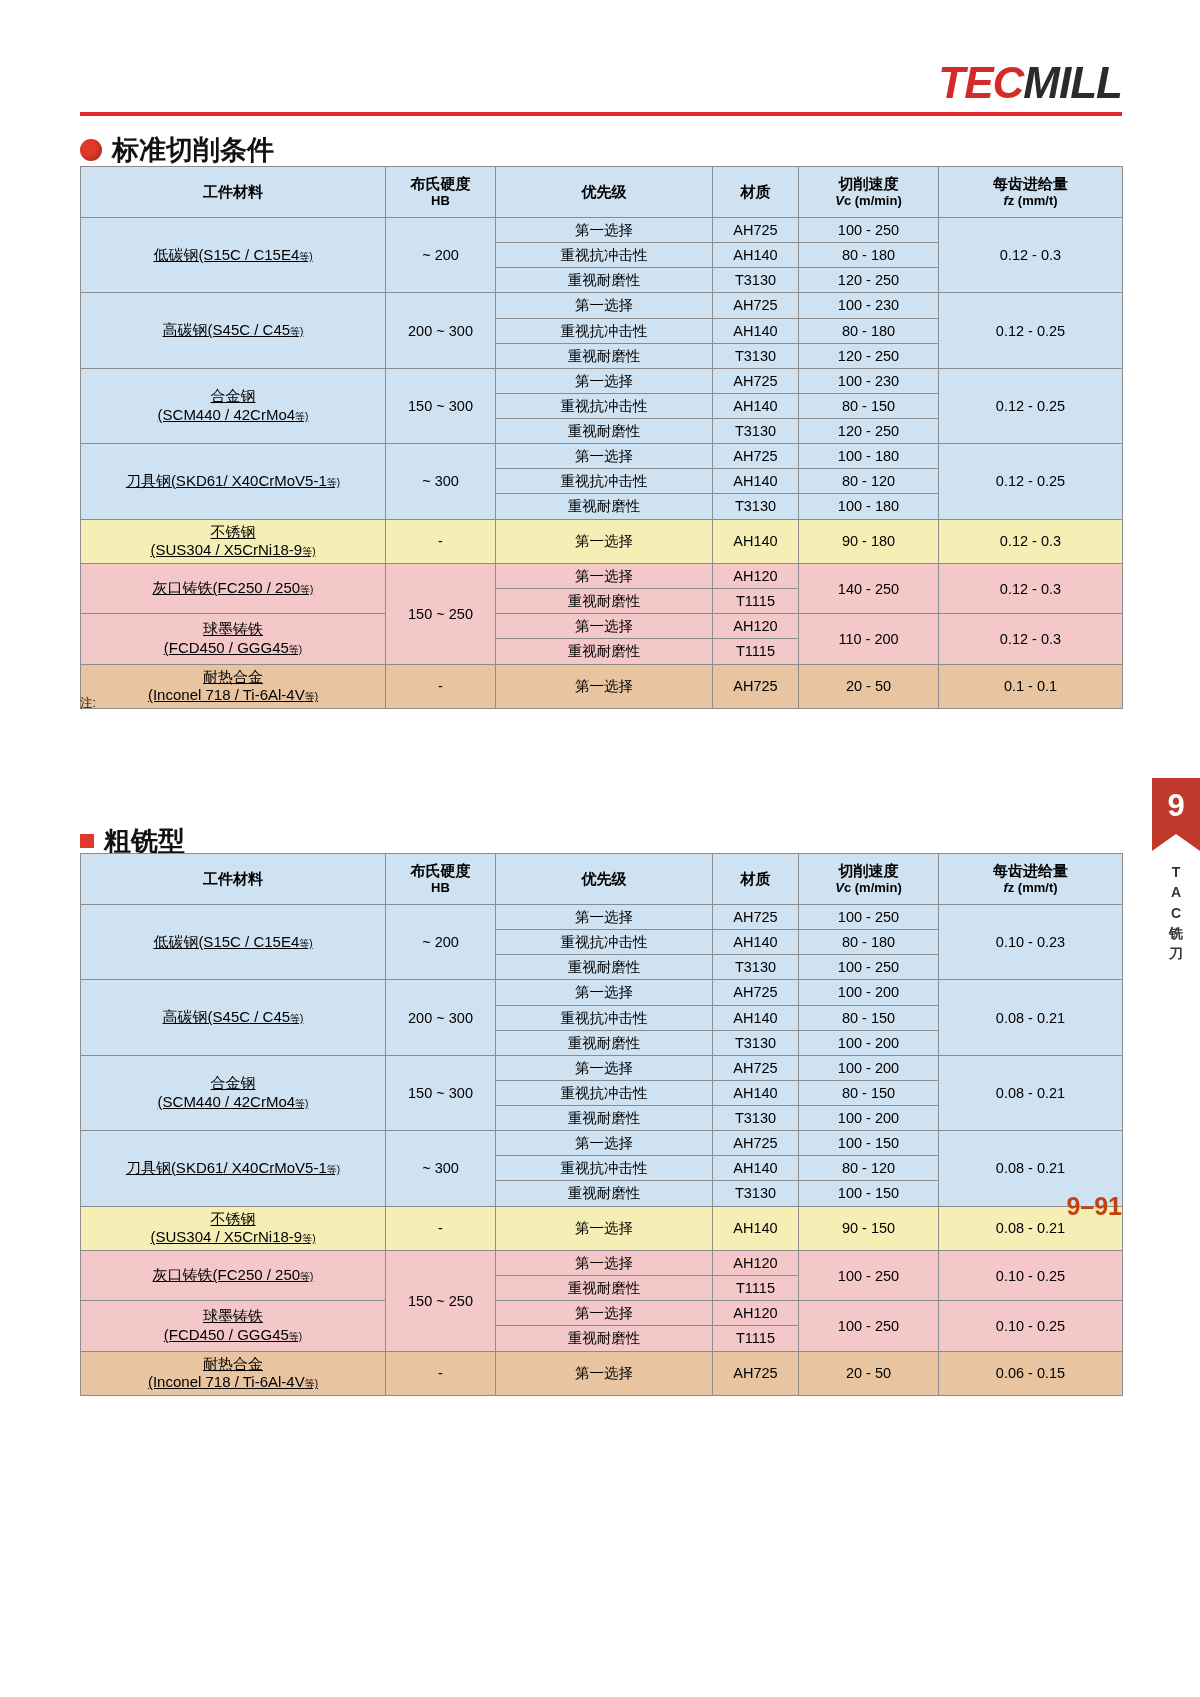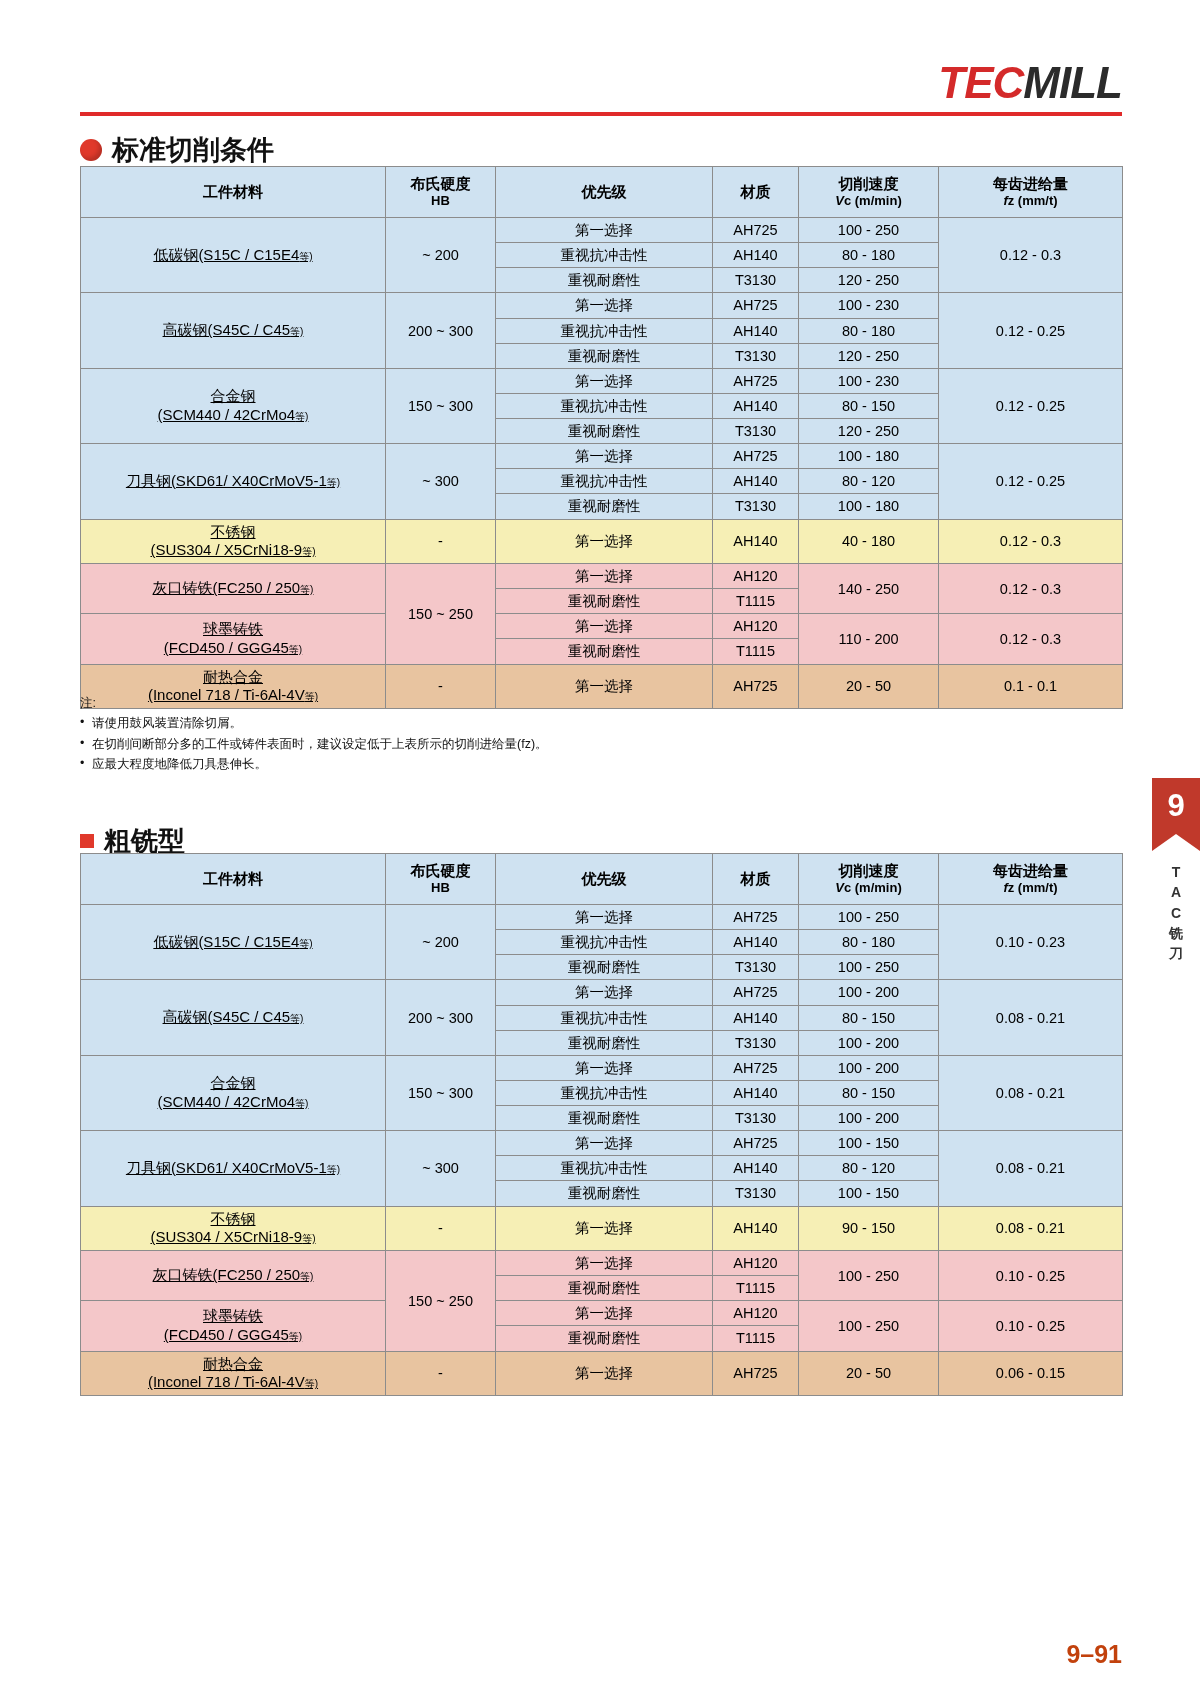--- a/index.html
+++ b/index.html
@@ -4,21 +4,21 @@
 <style>
   html,body{margin:0;padding:0;}
   body{
     width:1200px;height:1697px;
     background:#ffffff;
     font-family:"Liberation Sans","DejaVu Sans",sans-serif;
     color:#000;
     position:relative;
     overflow:hidden;
   }
-  .page{position:relative;width:1200px;height:1697px;}
+  .page{position:relative;width:1200px;height:1249px;}
 
   
   .brand{
     position:absolute;top:58px;right:78px;
     font-family:"Liberation Sans",sans-serif;
     font-size:44px;font-weight:bold;letter-spacing:-1px;
     color:#2b2b2b;font-style:italic;
   }
   .brand .red{color:#d42a2a;}
   .rule{
@@ -237,21 +237,21 @@
           <td>100 - 180</td>
         </tr>
         <tr class="g-yellow">
           <td class="mat" rowspan="1">
             <div>不锈钢</div>
             <div>(SUS304 / X5CrNi18-9<span class="small">等)</span></div>
           </td>
           <td class="bold" rowspan="1">-</td>
           <td>第一选择</td>
           <td>AH140</td>
-          <td>40 - 180</td>
+          <td>90 - 180</td>
           <td rowspan="1">0.12 - 0.3</td>
         </tr>
         <tr class="g-pink">
           <td class="mat" rowspan="2">
             <div>灰口铸铁(FC250 / 250<span class="small">等)</span></div>
           </td>
           <td class="bold" rowspan="4">150 ~ 250</td>
           <td>第一选择</td>
           <td>AH120</td>
           <td rowspan="2">140 - 250</td>
@@ -285,25 +285,20 @@
           <td>AH725</td>
           <td>20 - 50</td>
           <td rowspan="1">0.1 - 0.1</td>
         </tr>
       </tbody>
     </table>
 
   <div class="notes" style="left:80px;top:694px;width:1042px;">
     <div class="nt-title">注:</div>
     <div style="display:flex;gap:30px;">
-      <ul style="width:480px;">
-        <li>请使用鼓风装置清除切屑。</li>
-        <li>在切削间断部分多的工件或铸件表面时，建议设定低于上表所示的切削进给量(fz)。</li>
-        <li>应最大程度地降低刀具悬伸长。</li>
-      </ul>
     </div>
   </div>
 
   <div class="sec-title" style="left:80px;top:823px;">
     <span class="sq-red"></span>
     <span>粗铣型</span>
   </div>
 
   <table class="ct" id="tbl2" style="left:80px;top:853px;width:1042px;">
       <colgroup>

